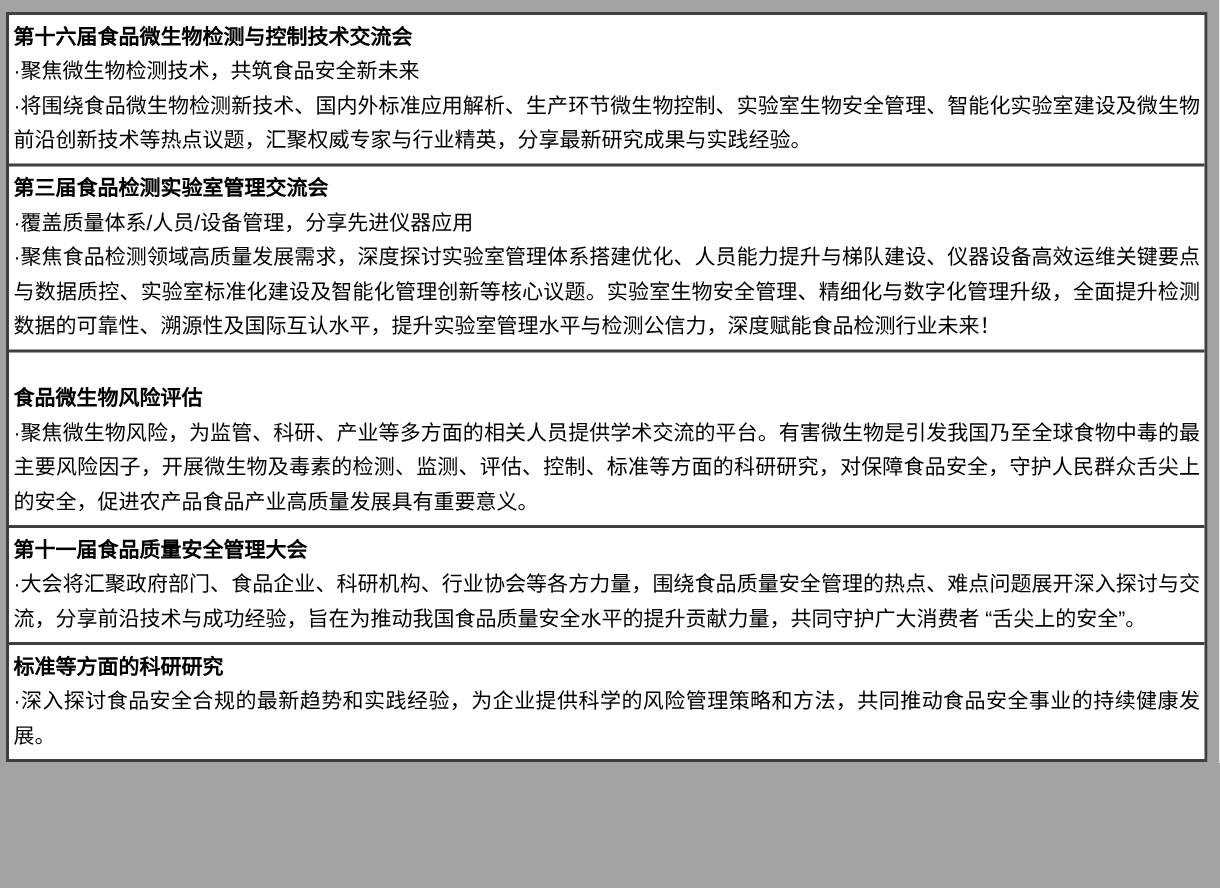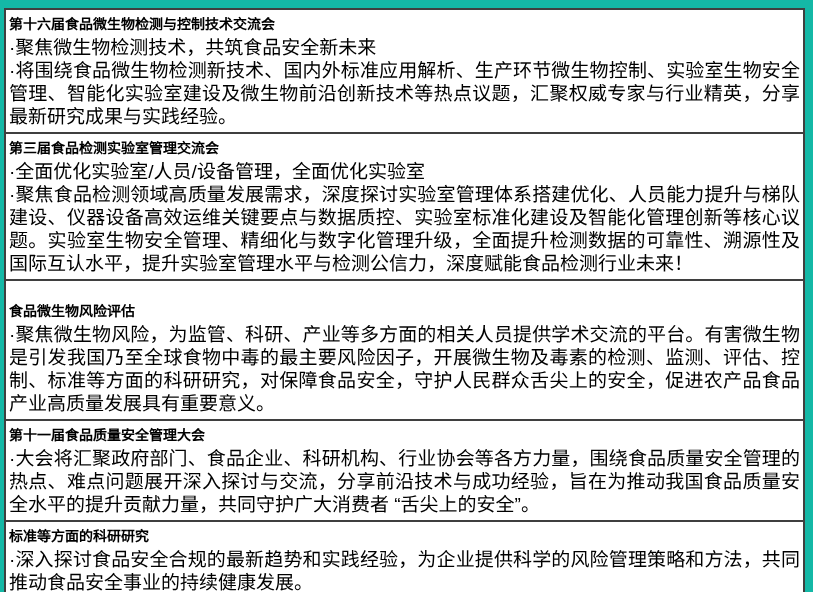--- a/index.html
+++ b/index.html
@@ -4,21 +4,21 @@
 <style>
   html, body {
     margin: 0;
     padding: 0;
     background: #ffffff;
   }
   .page {
     position: relative;
     width: 813px;
     height: 592px;
-    background: #14b8a6;
+    background: #a3a3a3;
     overflow: hidden;
     font-family: "Liberation Sans", sans-serif;
     color: #000000;
   }
   .conference-table {
     position: absolute;
     left: 4px;
     top: 8px;
     width: 801px;
     box-sizing: border-box;
@@ -35,41 +35,41 @@
   .section-title {
     margin: 0;
     font-size: 14px;
     line-height: 23px;
     font-weight: bold;
     color: #000000;
     text-align: left;
   }
   .section-bullet {
     margin: 0;
-    font-size: 19px;
+    font-size: 14px;
     line-height: 23px;
     font-weight: normal;
     color: #000000;
     text-align: justify;
     word-break: break-word;
   }
 </style>
 </head>
 <body>
 
 <div class="page">
   <div class="conference-table" id="table-root" style="border-color: rgb(63, 63, 63);">
       <section class="table-row" style="border-color: rgb(63, 63, 63);">
         <h3 class="section-title">第十六届食品微生物检测与控制技术交流会</h3>
         <p class="section-bullet">·聚焦微生物检测技术，共筑食品安全新未来</p>
         <p class="section-bullet">·将围绕食品微生物检测新技术、国内外标准应用解析、生产环节微生物控制、实验室生物安全管理、智能化实验室建设及微生物前沿创新技术等热点议题，汇聚权威专家与行业精英，分享最新研究成果与实践经验。</p>
       </section>
       <section class="table-row" style="border-color: rgb(63, 63, 63);">
         <h3 class="section-title">第三届食品检测实验室管理交流会</h3>
-        <p class="section-bullet">·全面优化实验室/人员/设备管理，全面优化实验室</p>
+        <p class="section-bullet">·覆盖质量体系/人员/设备管理，分享先进仪器应用</p>
         <p class="section-bullet">·聚焦食品检测领域高质量发展需求，深度探讨实验室管理体系搭建优化、人员能力提升与梯队建设、仪器设备高效运维关键要点与数据质控、实验室标准化建设及智能化管理创新等核心议题。实验室生物安全管理、精细化与数字化管理升级，全面提升检测数据的可靠性、溯源性及国际互认水平，提升实验室管理水平与检测公信力，深度赋能食品检测行业未来！</p>
       </section>
       <section class="table-row" style="border-color: rgb(63, 63, 63); margin-top: 16px;">
         <h3 class="section-title">食品微生物风险评估</h3>
         <p class="section-bullet">·聚焦微生物风险，为监管、科研、产业等多方面的相关人员提供学术交流的平台。有害微生物是引发我国乃至全球食物中毒的最主要风险因子，开展微生物及毒素的检测、监测、评估、控制、标准等方面的科研研究，对保障食品安全，守护人民群众舌尖上的安全，促进农产品食品产业高质量发展具有重要意义。</p>
       </section>
       <section class="table-row" style="border-color: rgb(63, 63, 63);">
         <h3 class="section-title">第十一届食品质量安全管理大会</h3>
         <p class="section-bullet">·大会将汇聚政府部门、食品企业、科研机构、行业协会等各方力量，围绕食品质量安全管理的热点、难点问题展开深入探讨与交流，分享前沿技术与成功经验，旨在为推动我国食品质量安全水平的提升贡献力量，共同守护广大消费者 “舌尖上的安全”。</p>
       </section>

